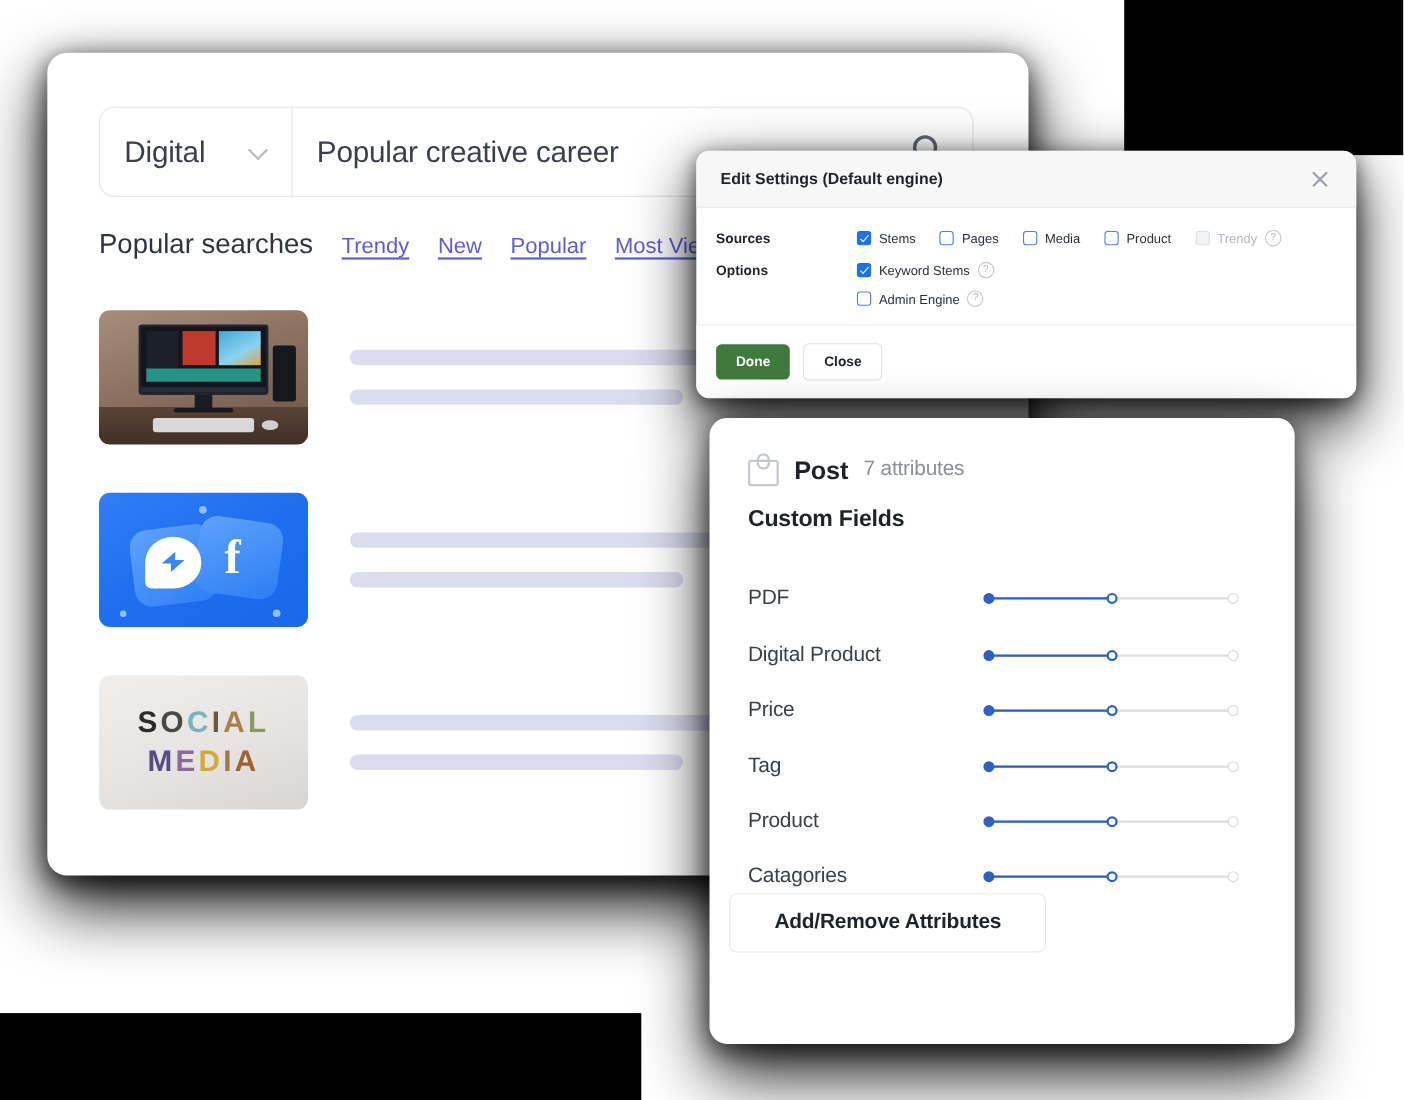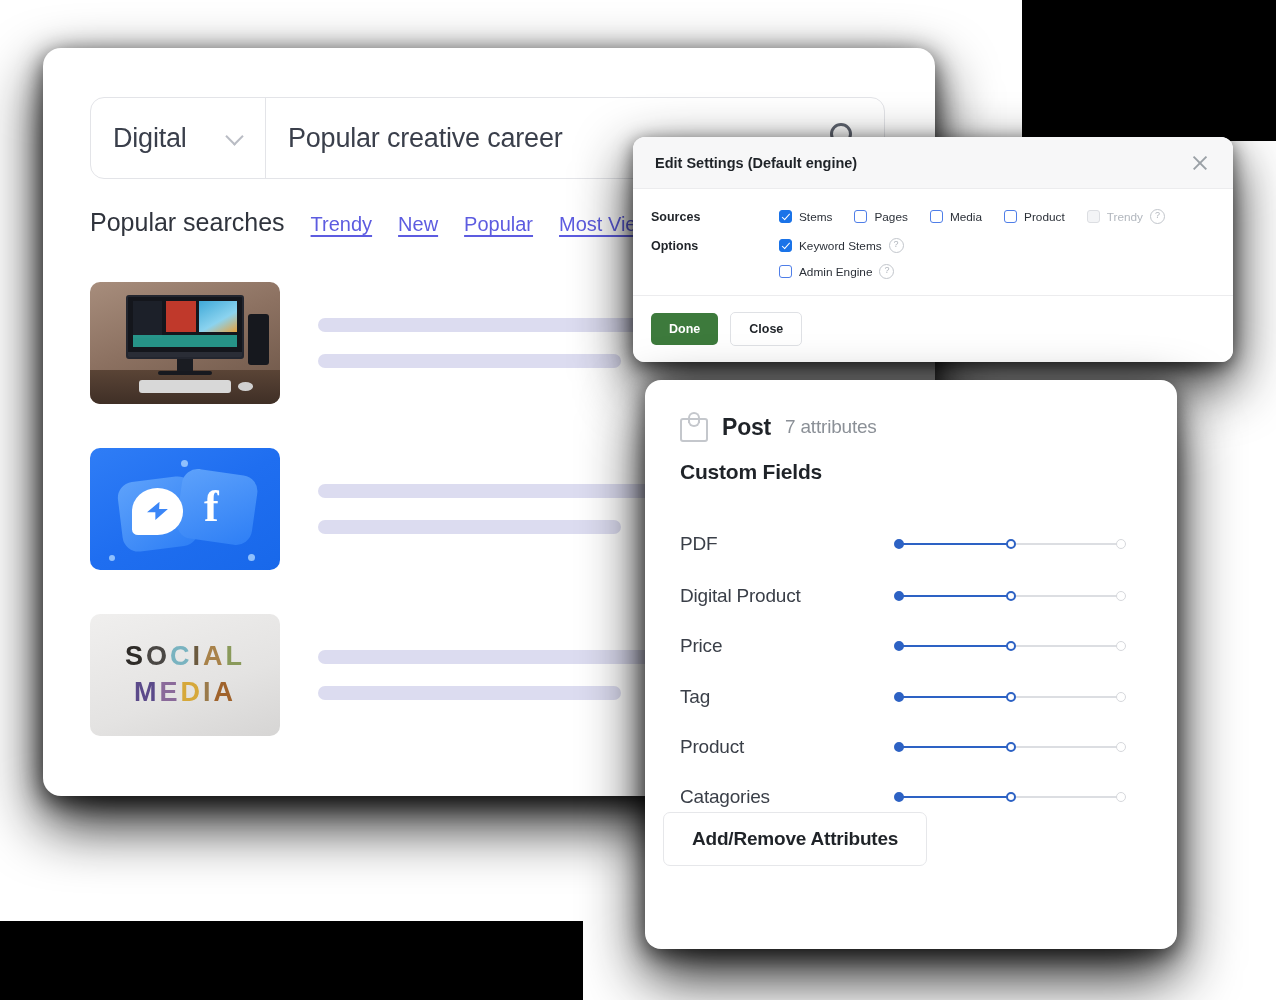--- a/index.html
+++ b/index.html
@@ -180,21 +180,21 @@
   .slider .track{position:absolute;left:4px;right:4px;top:7px;height:2px;background:#dcdee2;border-radius:2px;}
   .slider .fill{position:absolute;left:4px;top:7px;height:2px;background:#2d62c4;border-radius:2px;}
   .slider .knob{position:absolute;top:3px;width:10px;height:10px;border-radius:50%;box-sizing:border-box;}
   .slider .knob.k-start{background:#2d62c4;border:2px solid #2d62c4;}
   .slider .knob.k-mid{background:#fff;border:2px solid #2d62c4;}
   .slider .knob.k-end{background:#fff;border:1.6px solid #d6d8dc;}
 
   #btn-add-remove{
     position:absolute;left:18px;bottom:83px;
     background:#fff;border:1px solid #e6e7ea;border-radius:7px;
-    font-size:19px;font-weight:700;color:#1f2328;padding:15px 28px;
+    font-size:19px;font-weight:700;color:#1f2328;padding:15px 40px;
     cursor:pointer;font-family:inherit;letter-spacing:-0.2px;
   }
 </style>
 </head>
 <body>
 
 <div id="stage">
 
   <div class="blackblock" id="black-tr"></div>
   <div class="blackblock" id="black-bl"></div>

